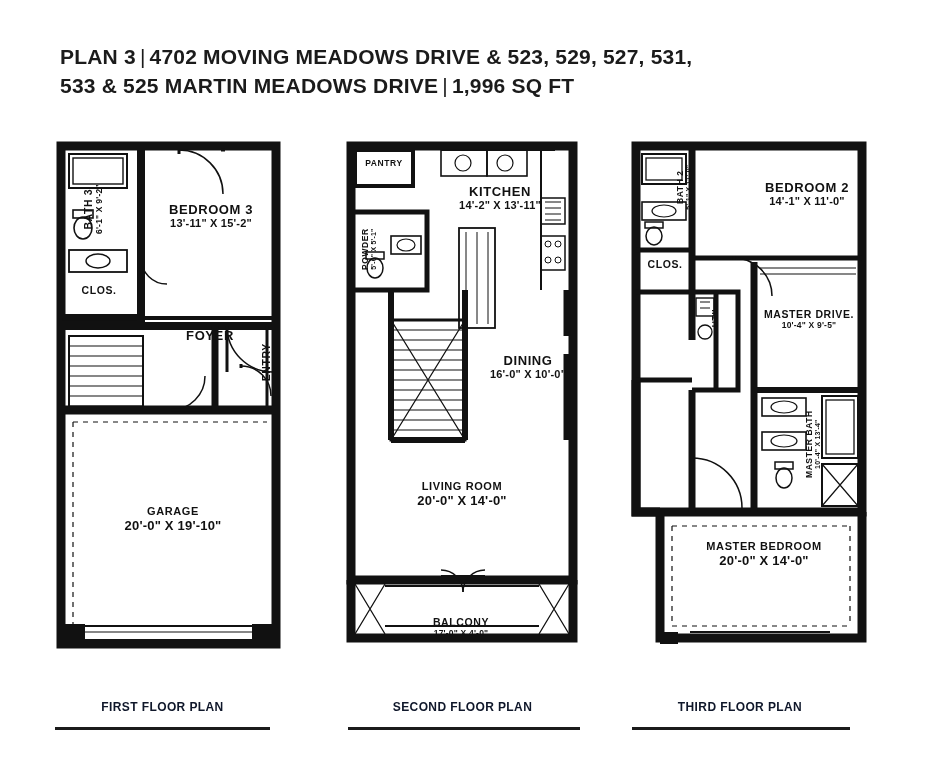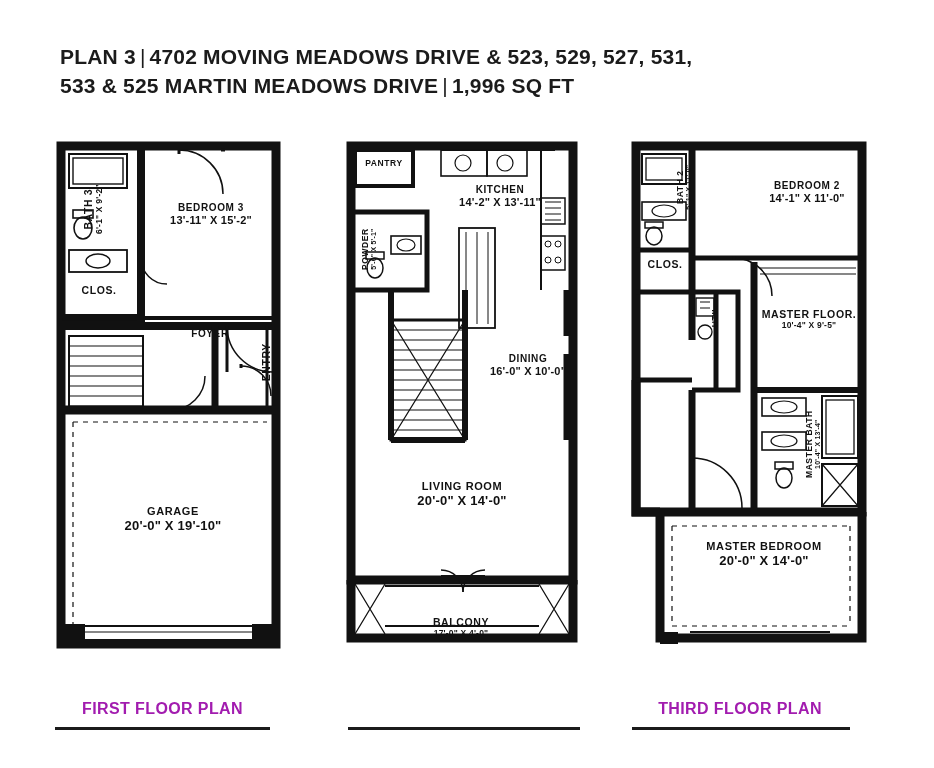--- a/index.html
+++ b/index.html
@@ -58,36 +58,36 @@
   .label .name {
     font-weight: bold;
     letter-spacing: 0.6px;
   }
   .label .dim {
     font-weight: bold;
     letter-spacing: 0.2px;
   }
   .big .name { font-size: 11px; }
   .big .dim  { font-size: 13px; }
-  .mid .name { font-size: 10px; }
+  .mid .name { font-size: 13px; }
   .mid .dim  { font-size: 11px; }
   .sm .name  { font-size: 10.5px; }
   .sm .dim   { font-size: 8.5px; }
   .xs .name  { font-size: 8.5px; }
   .xs .dim   { font-size: 7px; }
 
   .rot90  { transform: rotate(-90deg); transform-origin: 50% 50%; }
 
   
   .footer-title {
     position: absolute;
-    font-size: 16px;
+    font-size: 12px;
     font-weight: bold;
     letter-spacing: 0.4px;
-    color: #a21caf;
+    color: #0f172a;
     text-align: center;
   }
   .footer-rule {
     position: absolute;
     height: 3px;
     background: #1b1b1b;
   }
 </style>
 </head>
 <body>
@@ -358,36 +358,37 @@
 
     <div class="label sm" style="left:6px; top:118px; width:58px;">
       <div class="name">CLOS.</div>
     </div>
 
     <div class="label xs rot90" style="left:62px; top:170px; width:46px;">
       <div class="name">UTIL.</div>
     </div>
 
     <div class="label sm" style="left:126px; top:168px; width:106px;">
-      <div class="name">MASTER FLOOR.</div>
+      <div class="name">MASTER DRIVE.</div>
       <div class="dim">10'-4" X 9'-5"</div>
     </div>
 
     <div class="label xs rot90" style="left:128px; top:295px; width:110px;">
       <div class="name">MASTER BATH</div>
       <div class="dim">10'-4" X 13'-4"</div>
     </div>
 
     <div class="label big" style="left:48px; top:400px; width:172px;">
       <div class="name">MASTER BEDROOM</div>
       <div class="dim">20'-0" X 14'-0"</div>
     </div>
   </div>
 
   <div class="footer-title" style="left:55px; top:700px; width:215px;">FIRST FLOOR PLAN</div>
   <div class="footer-rule" style="left:55px; top:727px; width:215px;"></div>
 
+  <div class="footer-title" style="left:345px; top:700px; width:235px;">SECOND FLOOR PLAN</div>
   <div class="footer-rule" style="left:348px; top:727px; width:232px;"></div>
 
   <div class="footer-title" style="left:630px; top:700px; width:220px;">THIRD FLOOR PLAN</div>
   <div class="footer-rule" style="left:632px; top:727px; width:218px;"></div>
 
 </div>
 
 </body></html>

